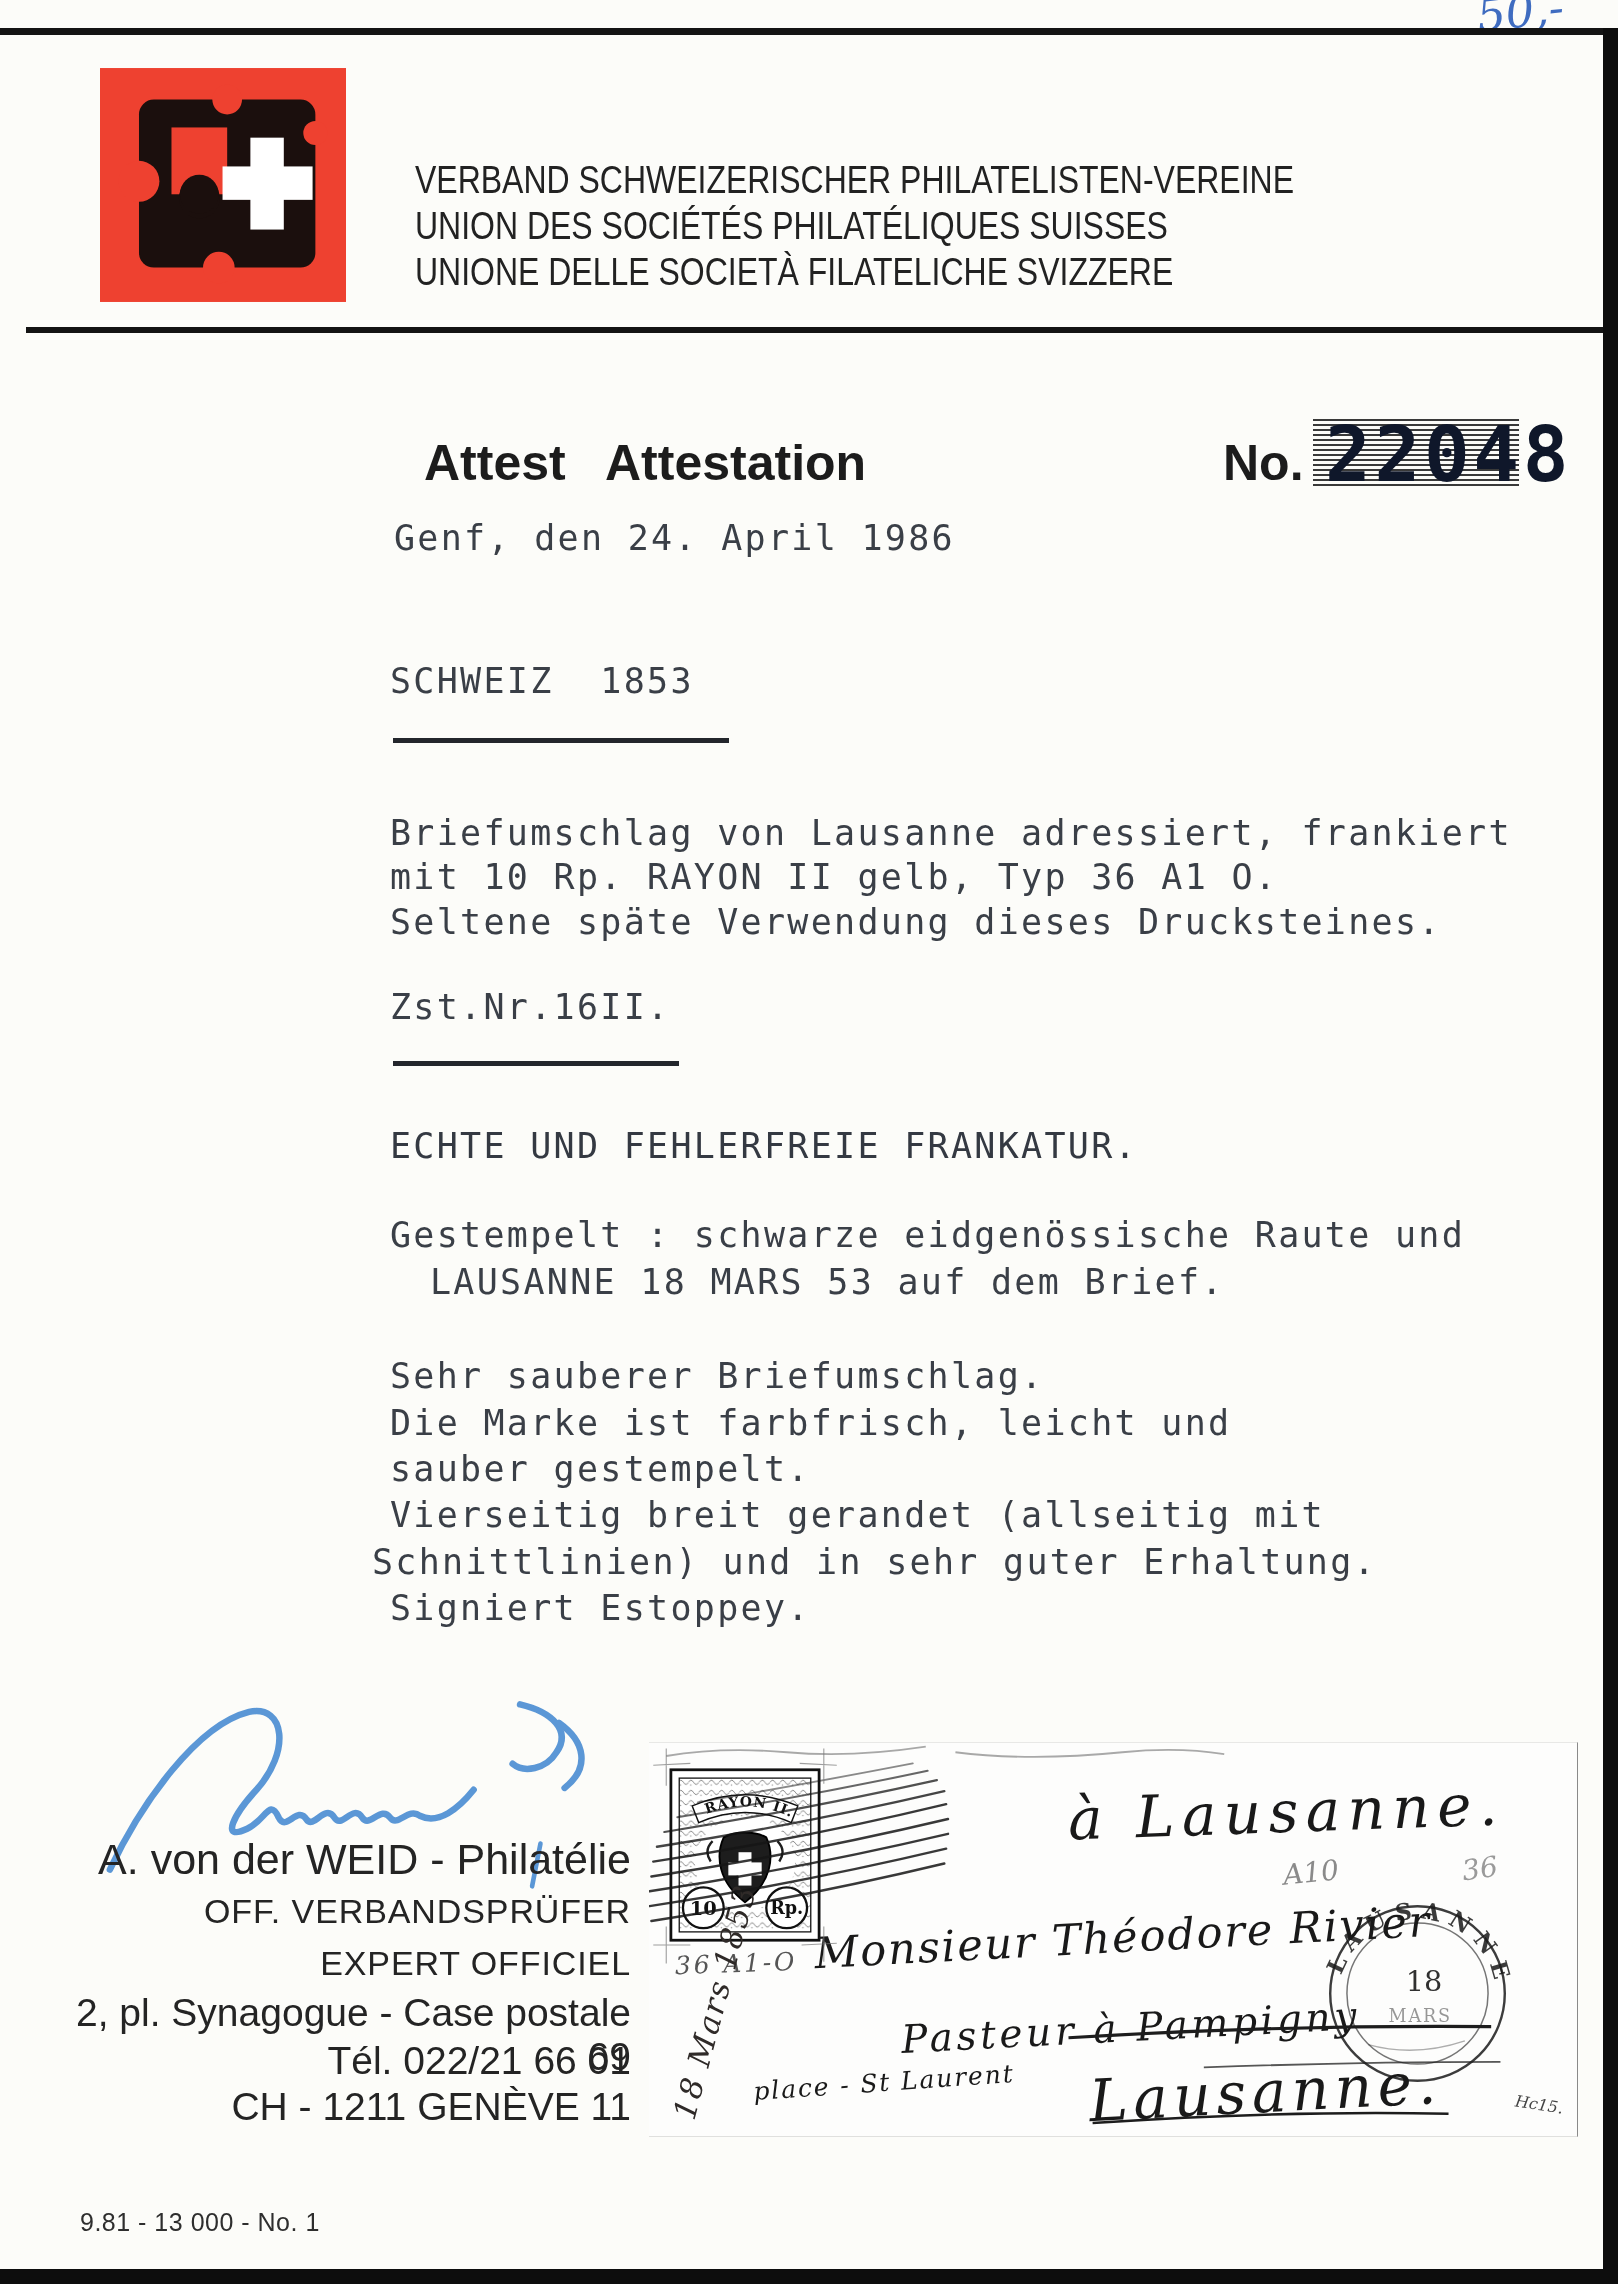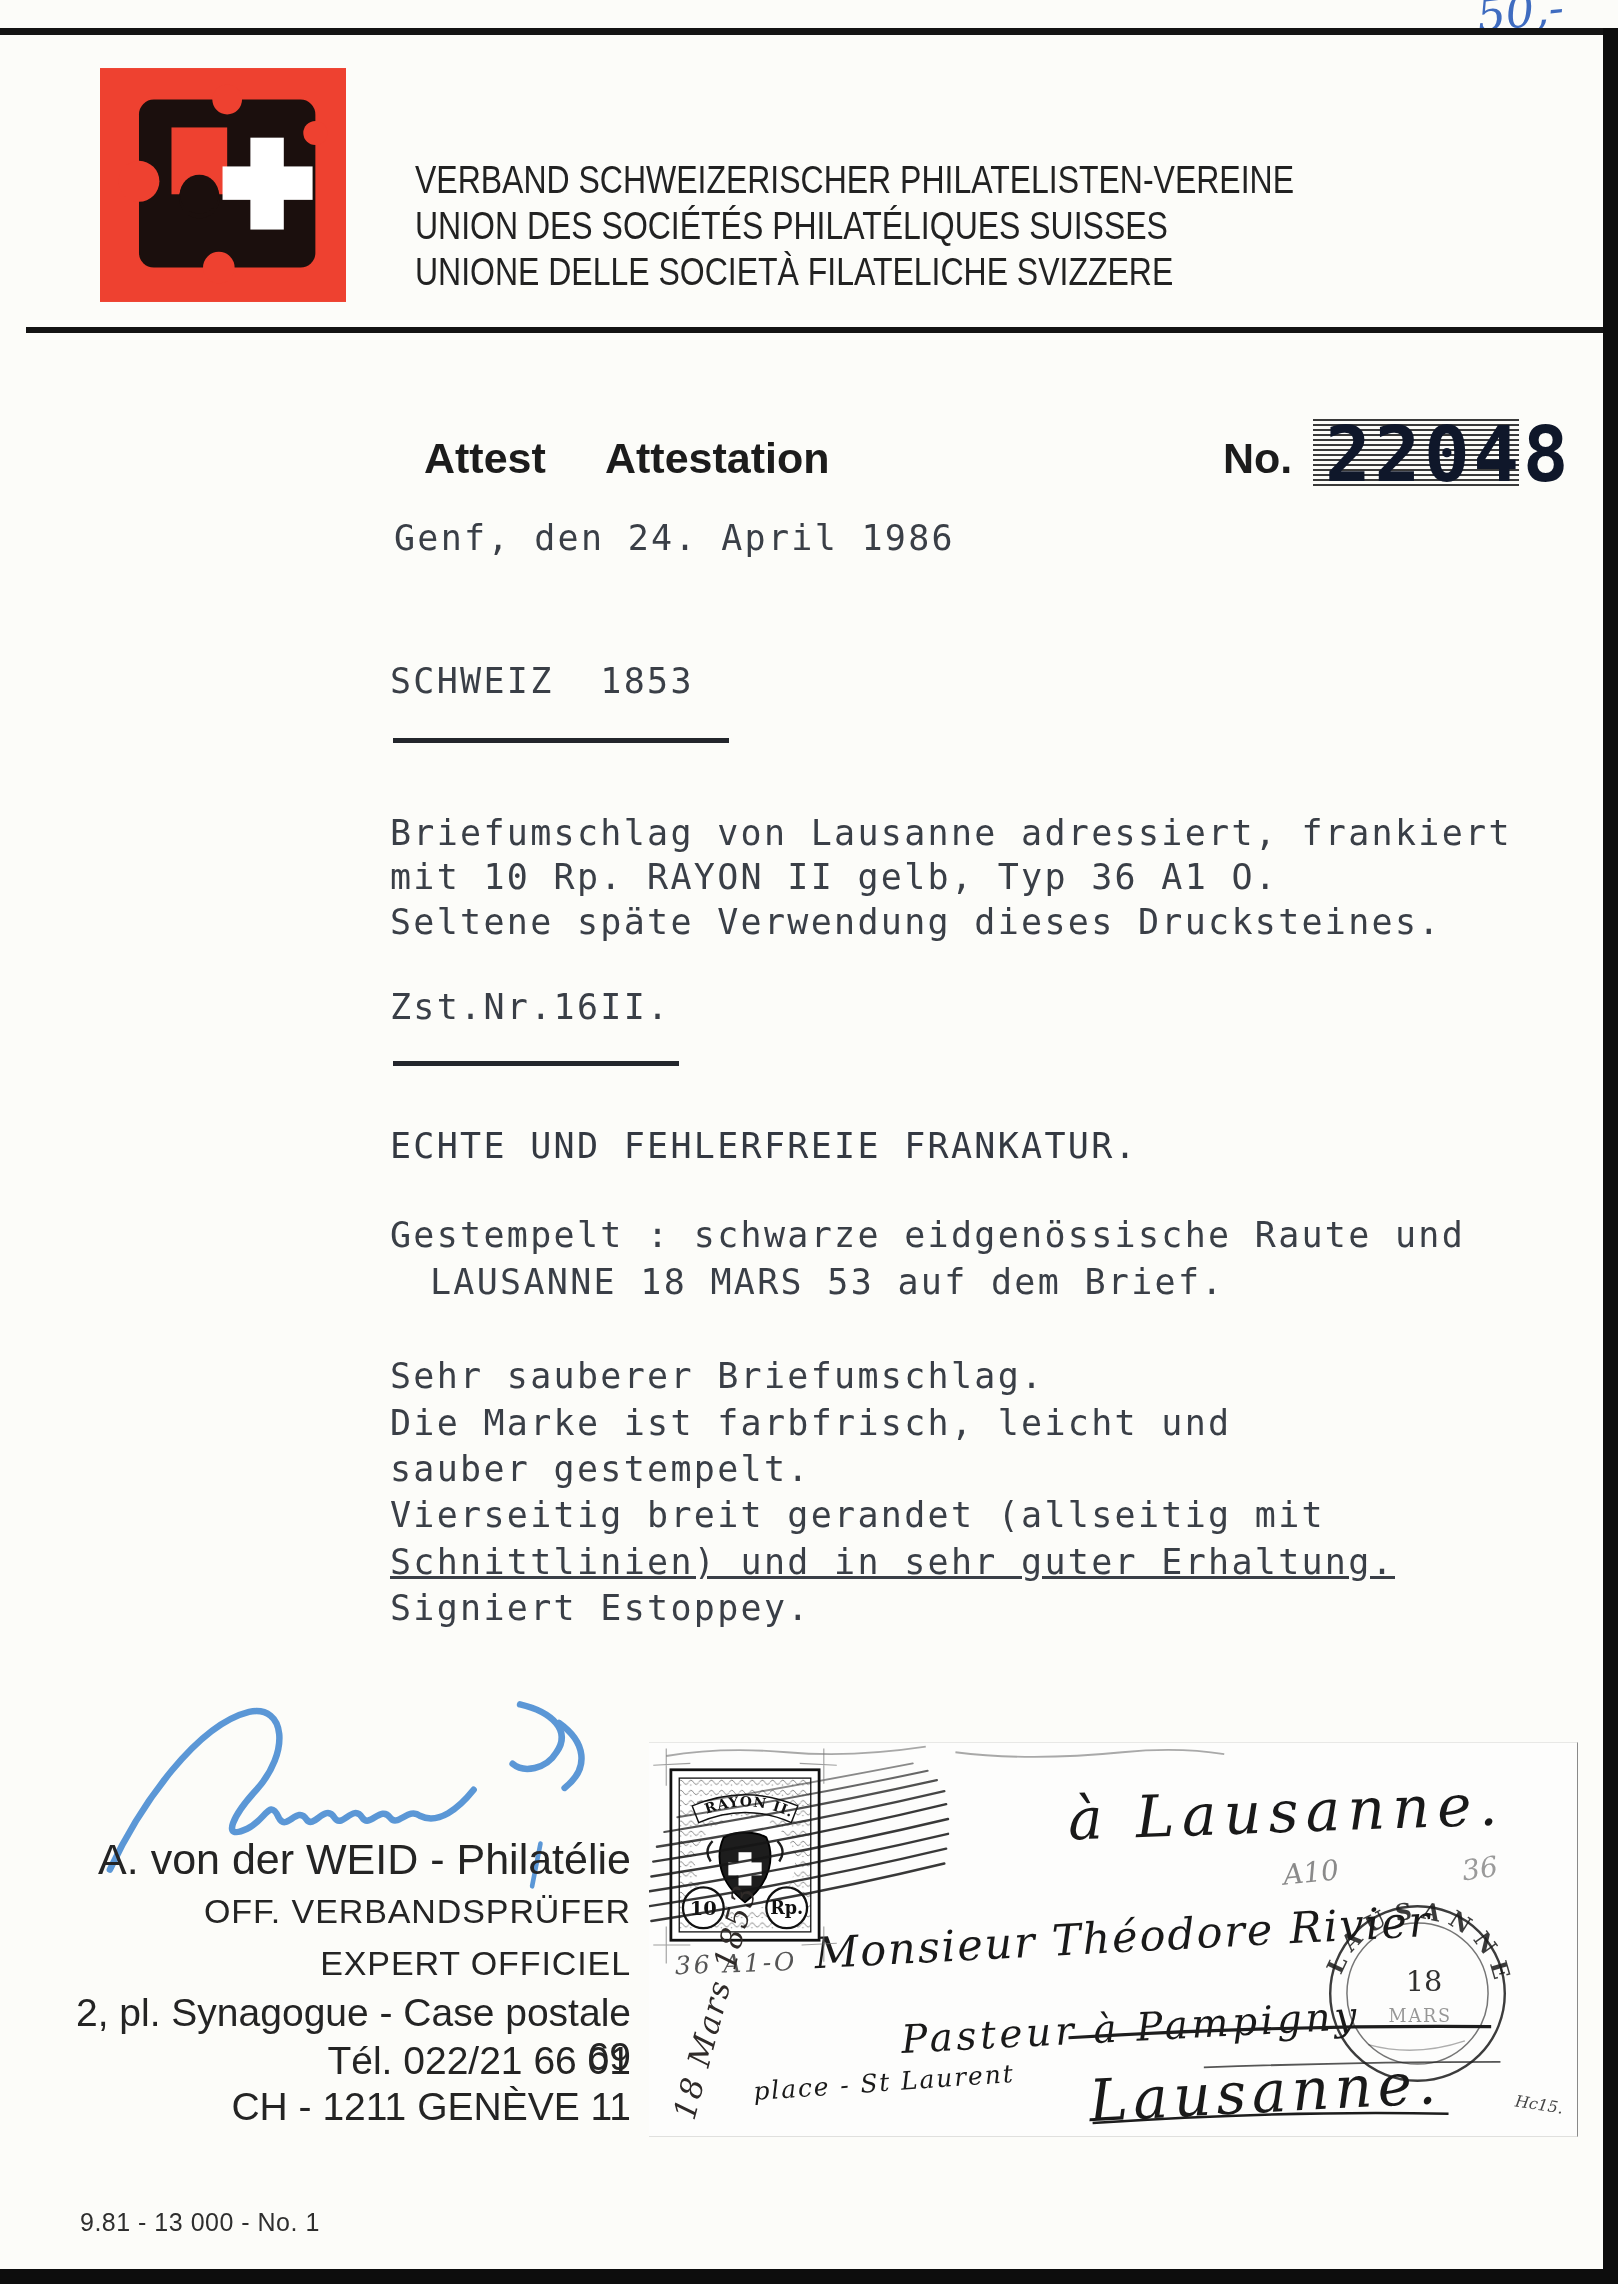--- a/index.html
+++ b/index.html
@@ -14,21 +14,21 @@
     font-family:"Liberation Sans",sans-serif;font-size:39px;line-height:43px;
     color:#222;letter-spacing:0px;transform:scaleX(.82);transform-origin:left top;
     white-space:pre;
   }
   
   .tw{
     font-family:"DejaVu Sans Mono",monospace;font-size:35px;line-height:45px;
     letter-spacing:2.3px;color:#3a3f47;white-space:pre;
   }
   .tw-b{color:#343942;}
-  .title{font-family:"Liberation Sans",sans-serif;font-weight:bold;font-size:43px;color:#1c1c1c;}
+  .title{font-family:"Liberation Sans",sans-serif;font-weight:bold;font-size:50px;color:#1c1c1c;}
   .stripebox{
     background:repeating-linear-gradient(to bottom,#1f1f1f 0 1.7px,transparent 1.7px 5px);
     opacity:.88;
   }
   .bignum{
     font-family:"DejaVu Sans Mono",monospace;font-weight:bold;font-size:76px;line-height:72px;
     letter-spacing:3.7px;color:#0f172a;
   }
   
   .expblock{width:603px;text-align:right;color:#242424;}
@@ -106,21 +106,21 @@
 
 <div class="abs tw tw-b" style="left:390px;top:1124px;">ECHTE UND FEHLERFREIE FRANKATUR.</div>
 
 <div class="abs tw" style="left:390px;top:1213px;">Gestempelt : schwarze eidgenössische Raute und</div>
 <div class="abs tw" style="left:390px;top:1260px;margin-left:40px;">LAUSANNE 18 MARS 53 auf dem Brief.</div>
 
 <div class="abs tw" style="left:390px;top:1354px;">Sehr sauberer Briefumschlag.</div>
 <div class="abs tw" style="left:390px;top:1401px;">Die Marke ist farbfrisch, leicht und</div>
 <div class="abs tw" style="left:390px;top:1447px;">sauber gestempelt.</div>
 <div class="abs tw" style="left:390px;top:1493px;">Vierseitig breit gerandet (allseitig mit</div>
-<div class="abs tw" style="left:390px;top:1540px;text-decoration:underline;">Schnittlinien) und in sehr guter Erhaltung.</div>
+<div class="abs tw" style="left:372px;top:1540px;">Schnittlinien) und in sehr guter Erhaltung.</div>
 <div class="abs tw" style="left:390px;top:1586px;">Signiert Estoppey.</div>
 
 <svg class="abs" style="left:56px;top:1684px;" width="594" height="232" viewBox="0 0 640 250">
   <g fill="none" stroke="#5b97d6" stroke-linecap="round" stroke-linejoin="round">
     <path stroke-width="7" d="M 58 200
       C 92 128, 152 44, 208 30
       C 248 22, 252 74, 216 114
       C 192 140, 176 170, 206 156
       C 226 147, 230 122, 240 144
       C 248 160, 260 130, 270 146

